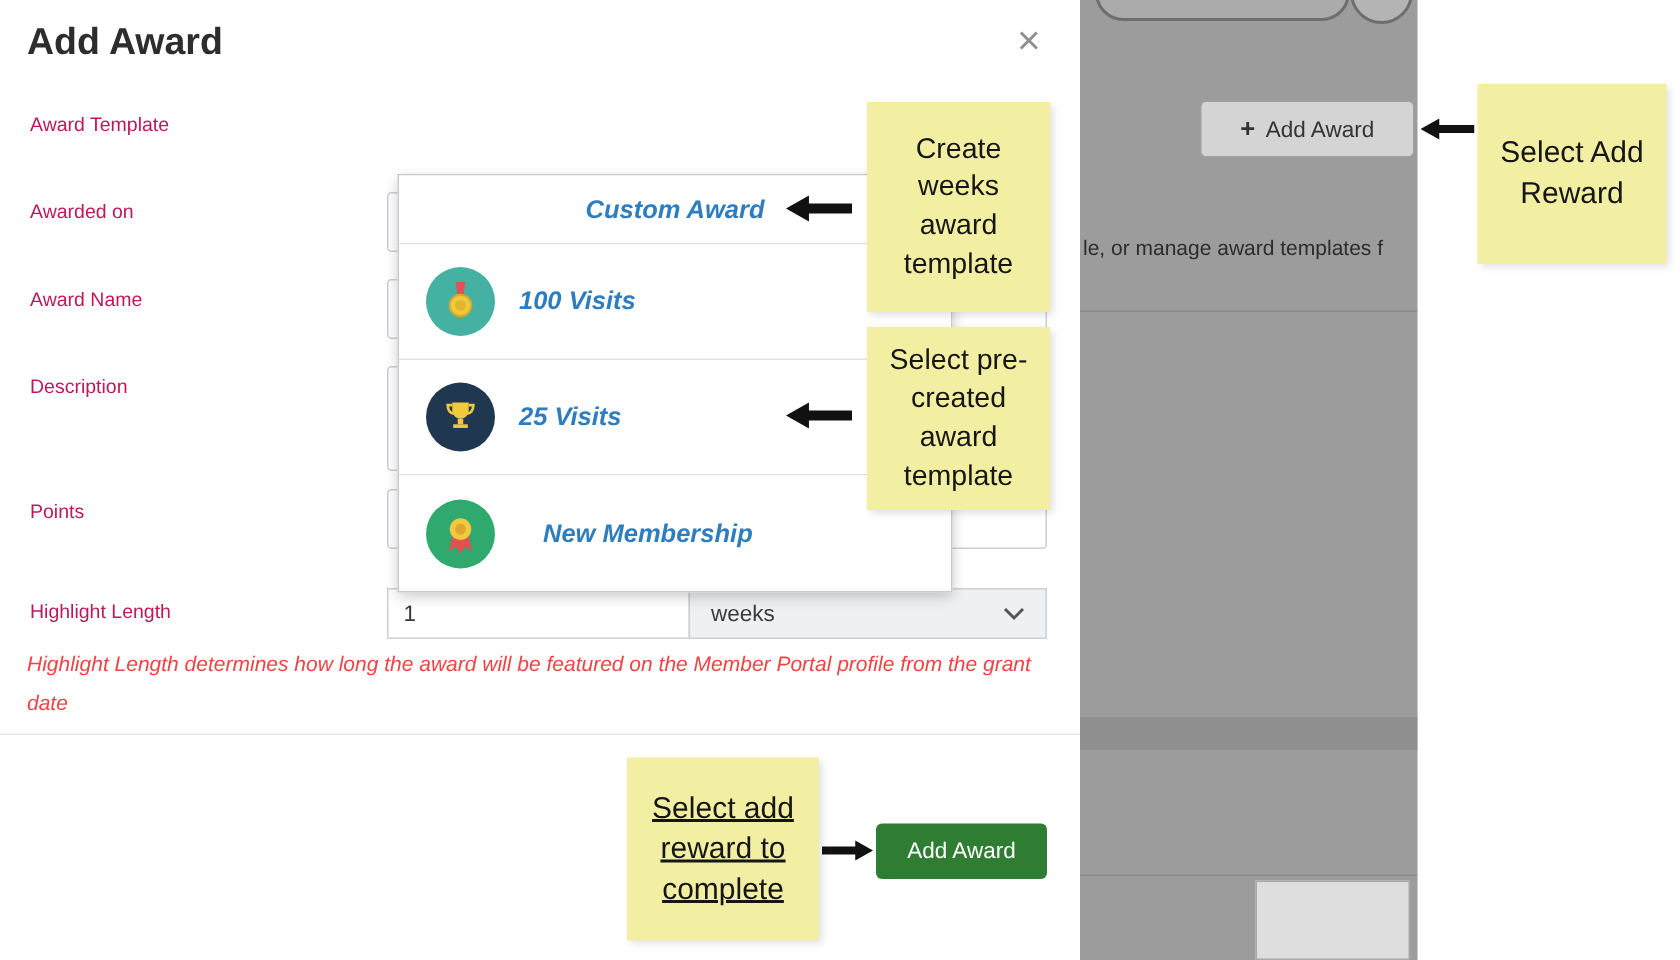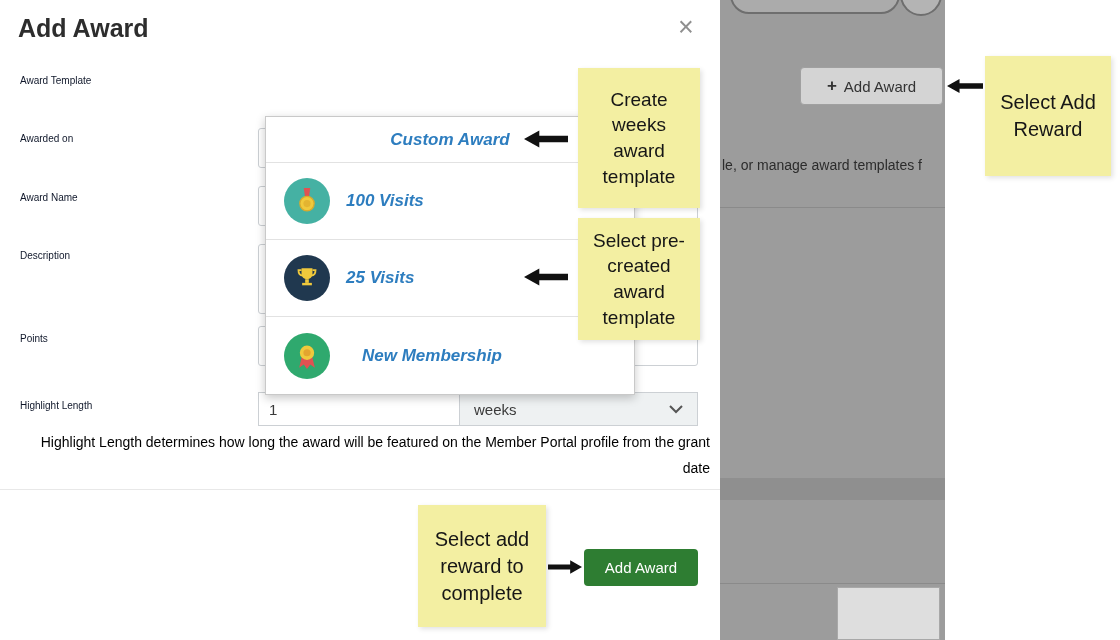--- a/index.html
+++ b/index.html
@@ -4,21 +4,21 @@
 <style>
   * { margin:0; padding:0; box-sizing:border-box; }
   html,body { background:#ffffff; }
   body { font-family:"Liberation Sans","DejaVu Sans",sans-serif; color:#333; }
   .stage { position:relative; width:1120px; height:640px; overflow:hidden; background:#fff; }
 
   
   .modal { position:absolute; left:0; top:0; width:720px; height:640px; background:#fff; }
   .modal-title { position:absolute; left:18px; top:14px; font-size:25px; font-weight:600; color:#2d2d2d; }
   .modal-close { position:absolute; left:678px; top:14px; font-size:27px; color:#8f8f8f; cursor:pointer; line-height:1; }
-  .fld-label { position:absolute; left:20px; font-size:10px; color:#0f172a; }
+  .fld-label { position:absolute; left:20px; font-size:13px; color:#be185d; }
   .inp { position:absolute; left:258px; width:440px; height:40px; border:1px solid #ccd0d4; border-radius:3px;
          background:#fff; font-family:inherit; font-size:15px; color:#444; padding:0 12px; z-index:2; }
   .inp::placeholder { color:#c2c2c2; }
   .inp.template { border:1px solid #a9c0d6; }
   textarea.inp { height:70px; padding-top:8px; resize:none; }
 
   
   .dd-panel { position:absolute; left:265px; top:116px; width:370px; background:#fff; border:1px solid #c9c9c9;
               box-shadow:0 3px 9px rgba(0,0,0,0.22); z-index:5;font-style:italic; }
   .dd-item { display:flex; align-items:center; gap:16px; padding-left:18px; height:77px; border-bottom:1px solid #e2e2e2;
@@ -31,22 +31,22 @@
   .ic-navy { background:#20384f; }
   .ic-green { background:#2fa96e; }
 
   
   .hl-input { position:absolute; left:258px; top:392px; width:202px; height:34px; border:1px solid #ccd0d4;
               background:#fff; font-family:inherit; font-size:15px; color:#3a3a3a; padding:0 10px; z-index:2; }
   .hl-unit { position:absolute; left:459px; top:392px; width:239px; height:34px; background:#eef1f2;
              border:1px solid #ccd0d4; display:flex; align-items:center; justify-content:space-between;
              padding:0 14px; font-size:15px; color:#3a3a3a; cursor:pointer; z-index:2; }
 
-  .helper { position:absolute; left:18px; top:430px; width:692px; font-size:14px; 
-            color:#000000; line-height:1.85;text-align:right; }
+  .helper { position:absolute; left:18px; top:430px; width:692px; font-size:14px; font-style:italic;
+            color:#ef4444; line-height:1.85; }
   .footer-divider { position:absolute; left:0; top:489px; width:720px; height:1px; background:#e8e8e8; }
   .submit-btn { position:absolute; left:584px; top:549px; width:114px; height:37px; background:#2e7d32;
                 color:#fff; font-size:15px; font-family:inherit; border:none; border-radius:4px; cursor:pointer; z-index:2; }
 
   
   .backdrop { position:absolute; left:720px; top:0; width:225px; height:640px; background:#9c9c9c; overflow:hidden; }
   .bd-search { position:absolute; left:10px; top:-24px; width:170px; height:38px; border:2px solid #6e6e6e;
                border-radius:19px; background:#ababab; }
   .bd-avatar { position:absolute; left:180px; top:-26px; width:42px; height:42px; border:2px solid #6e6e6e;
                border-radius:50%; background:#b4b4b4; }
@@ -60,21 +60,21 @@
   .bd-band  { position:absolute; left:0; top:478px; width:225px; height:22px; background:#8f8f8f; }
   .bd-line2 { position:absolute; left:0; top:583px; width:225px; height:1px; background:#8a8a8a; }
   .bd-box   { position:absolute; left:117px; top:587px; width:103px; height:53px; background:#dedede; border:1px solid #a8a8a8; }
 
   
   .note { position:absolute; background:#f3efa2; color:#161616; display:flex; align-items:center; justify-content:center;
           text-align:center; line-height:1.35; z-index:10; box-shadow:2px 2px 5px rgba(0,0,0,0.12); padding:8px; }
   .note-1 { left:985px; top:20px;  width:126px; height:120px; font-size:20px;margin-top:36px; }
   .note-2 { left:578px; top:68px;  width:122px; height:140px; font-size:19px; }
   .note-3 { left:578px; top:218px; width:122px; height:122px; font-size:19px; }
-  .note-4 { left:418px; top:505px; width:128px; height:122px; font-size:20px; }
+  .note-4 { left:418px; top:505px; width:128px; height:122px; font-size:20px;text-decoration:underline; }
   .arrow { position:absolute; z-index:11; line-height:0; }
   .arrow svg { display:block; }
 </style>
 </head>
 <body>
 
 <div class="stage">
 
   <div class="modal">
     <div class="modal-title">Add Award</div>

